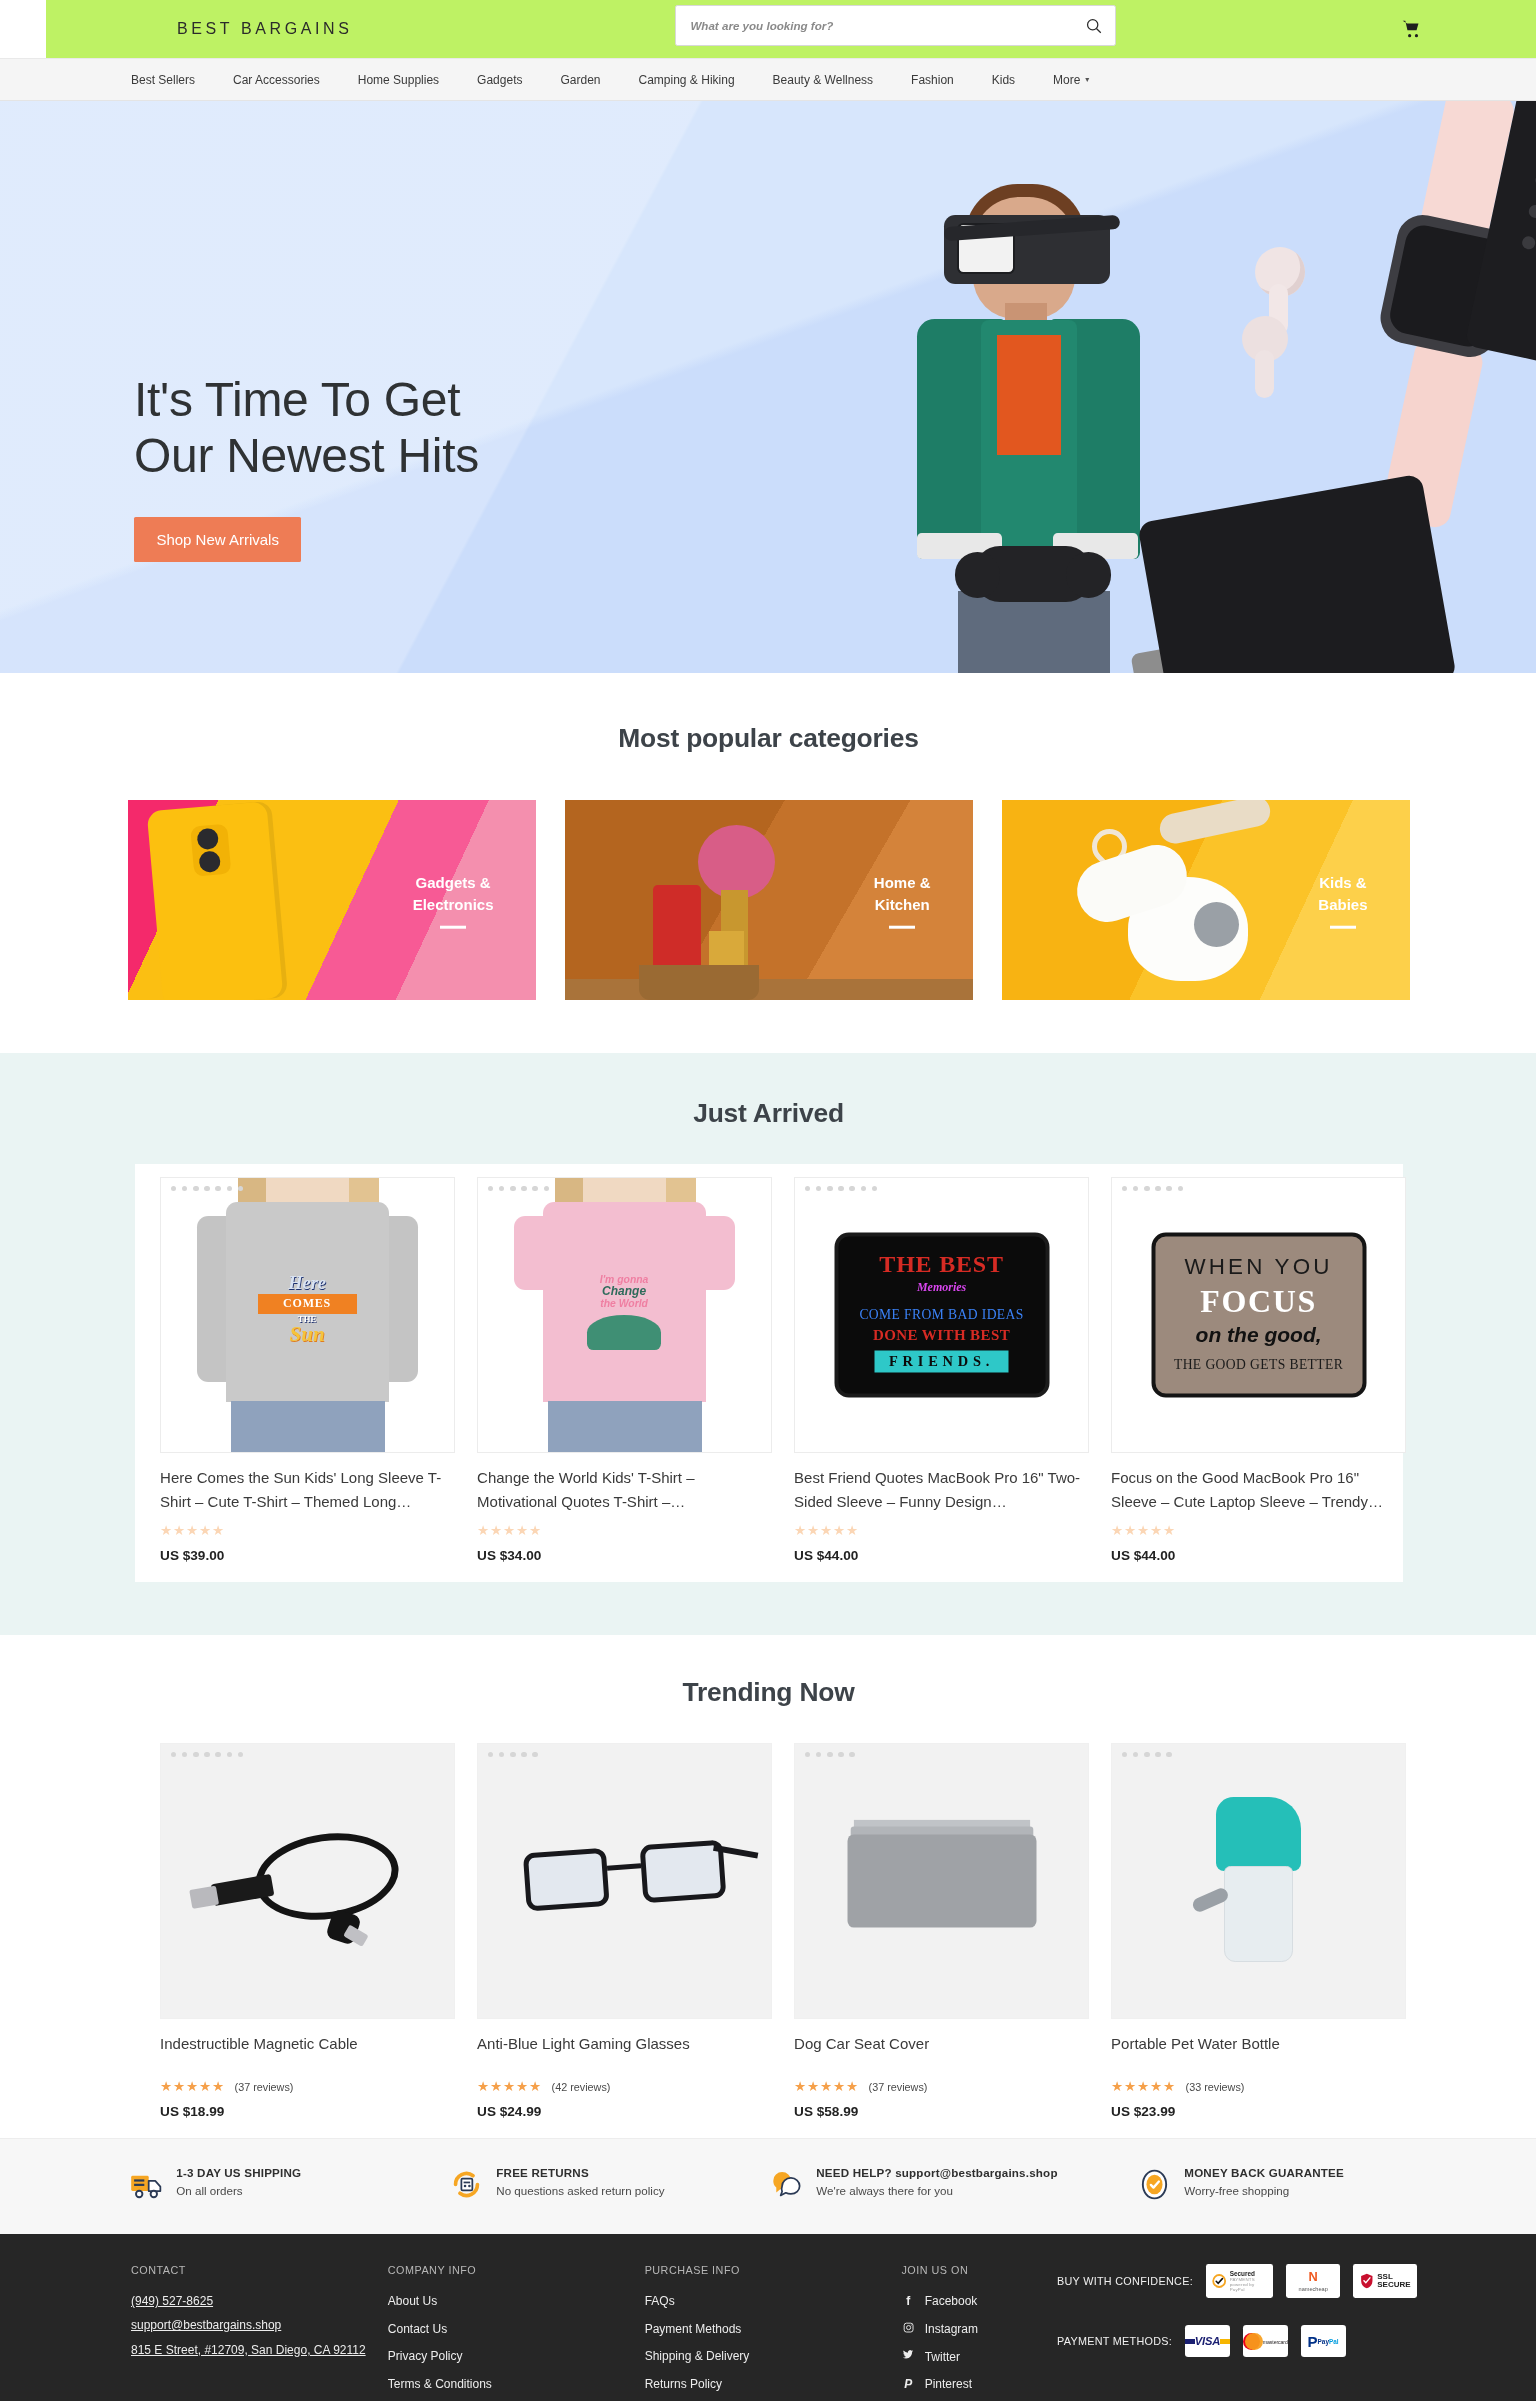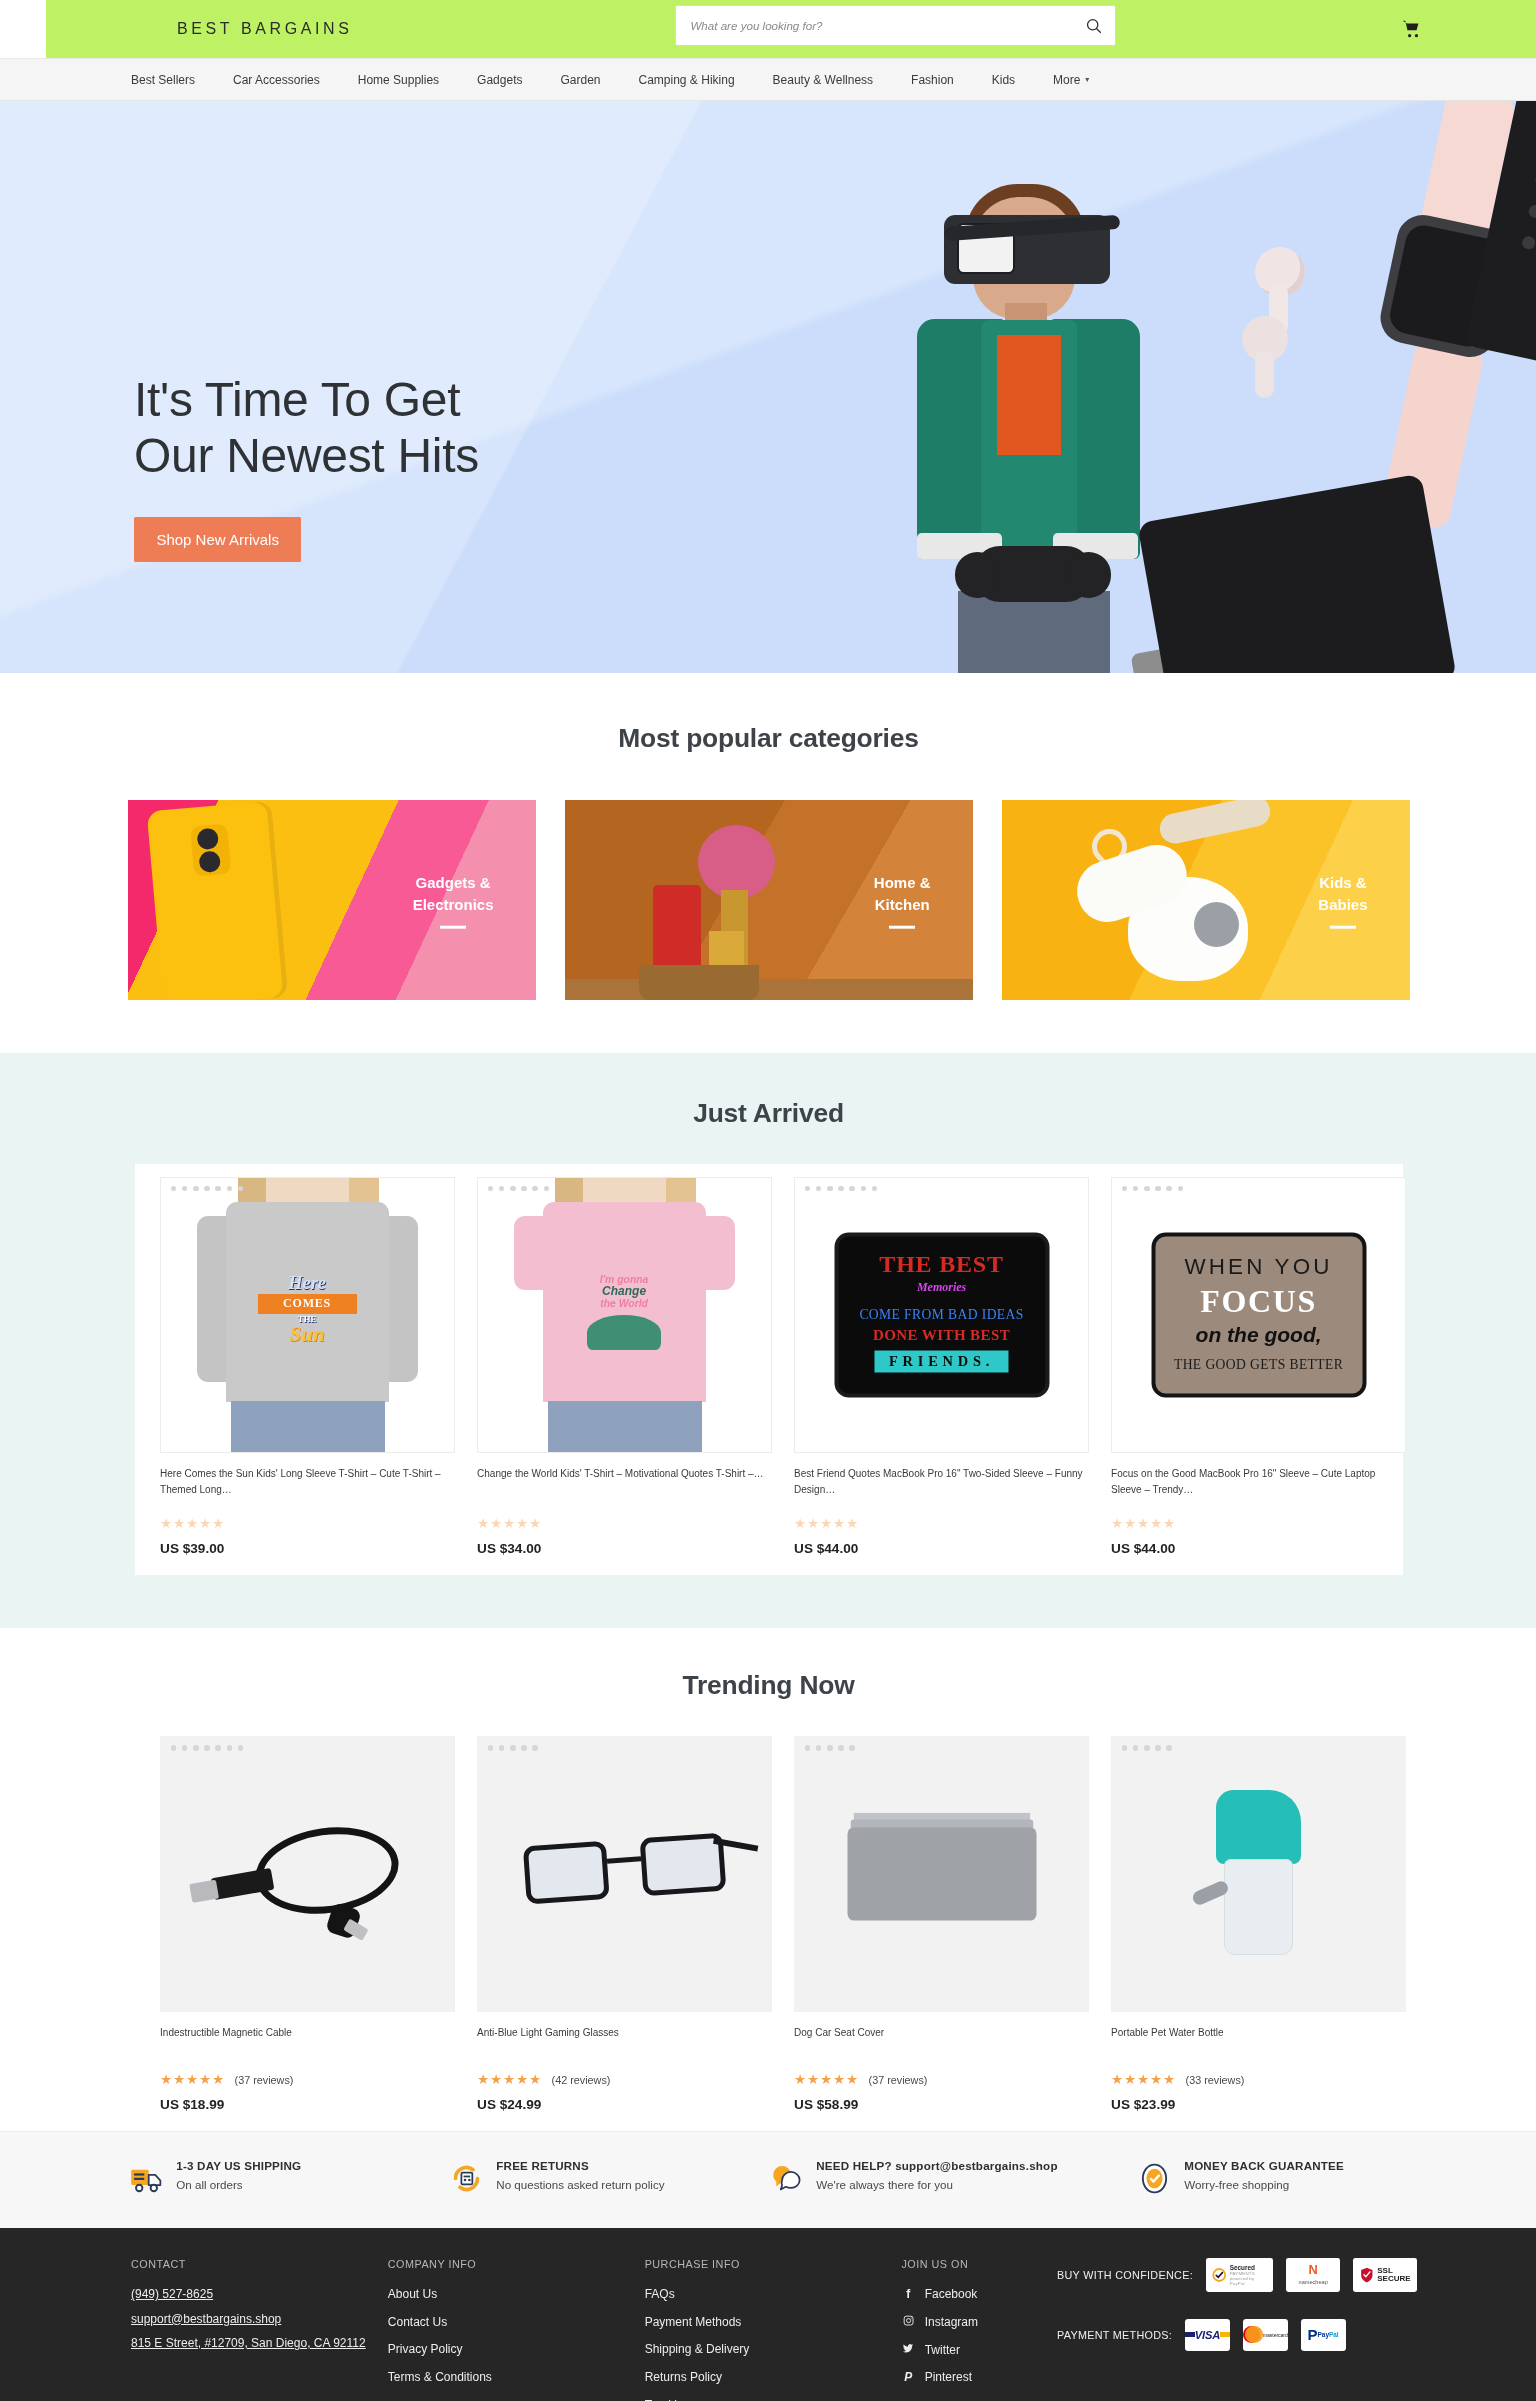--- a/index.html
+++ b/index.html
@@ -48,20 +48,21 @@
   .search-input {
     flex: 1;
     border: none;
     outline: none;
     font-family: "Liberation Sans", sans-serif;
     font-size: 11.6px;
     font-style: italic;
     color: #6e6e6e;
     padding: 0 14.4px;
     background: transparent;
+    font-weight: bold;
   }
   .search-input::placeholder { color: #8a8a8a; font-style: italic; }
   .search-btn {
     width: 43px; height: 39px;
     background: transparent; border: none; cursor: pointer;
     display: flex; align-items: center; justify-content: center;
   }
   .cart-btn {
     position: absolute;
     right: 114px; top: 50%;
@@ -257,21 +258,21 @@
     background: #fff;
     border: 0.8px solid #ececec;
     position: relative;
     overflow: hidden;
   }
   .prod-img.grey { background: #f2f2f2; border-color:#f0f0f0; }
   .dots { position:absolute; left:9.6px; top:8px; display:flex; gap:5.6px; z-index:4;}
   .dots i { width:5.6px; height:5.6px; border-radius:50%; background:#d6d6d6; display:block; }
   .prod-title {
     margin-top: 12.8px;
-    font-size: 10px;
+    font-size: 15px;
     line-height: 1.62;
     color: #3a3a3a;
     min-height: 42px;
   }
   .stars { margin-top: 9.6px; display: flex; align-items: center; gap: 1.6px; }
   .star-g { font-size: 13.6px; line-height: 1; letter-spacing: 0.8px; }
   .pale { color: #fbd6b5; }
   .orange { color: #f5a04a; }
   .reviews { font-size: 10.8px; color: #4a4a4a; margin-left: 8px; }
   .price {

